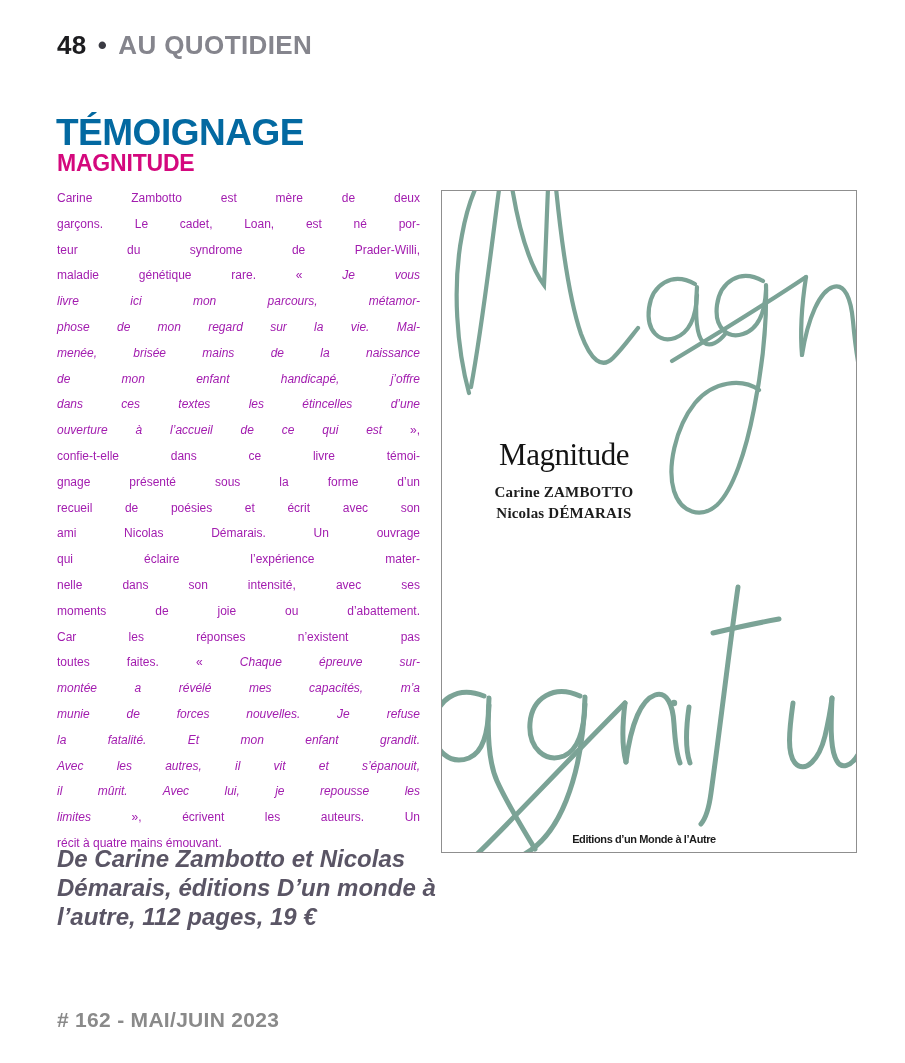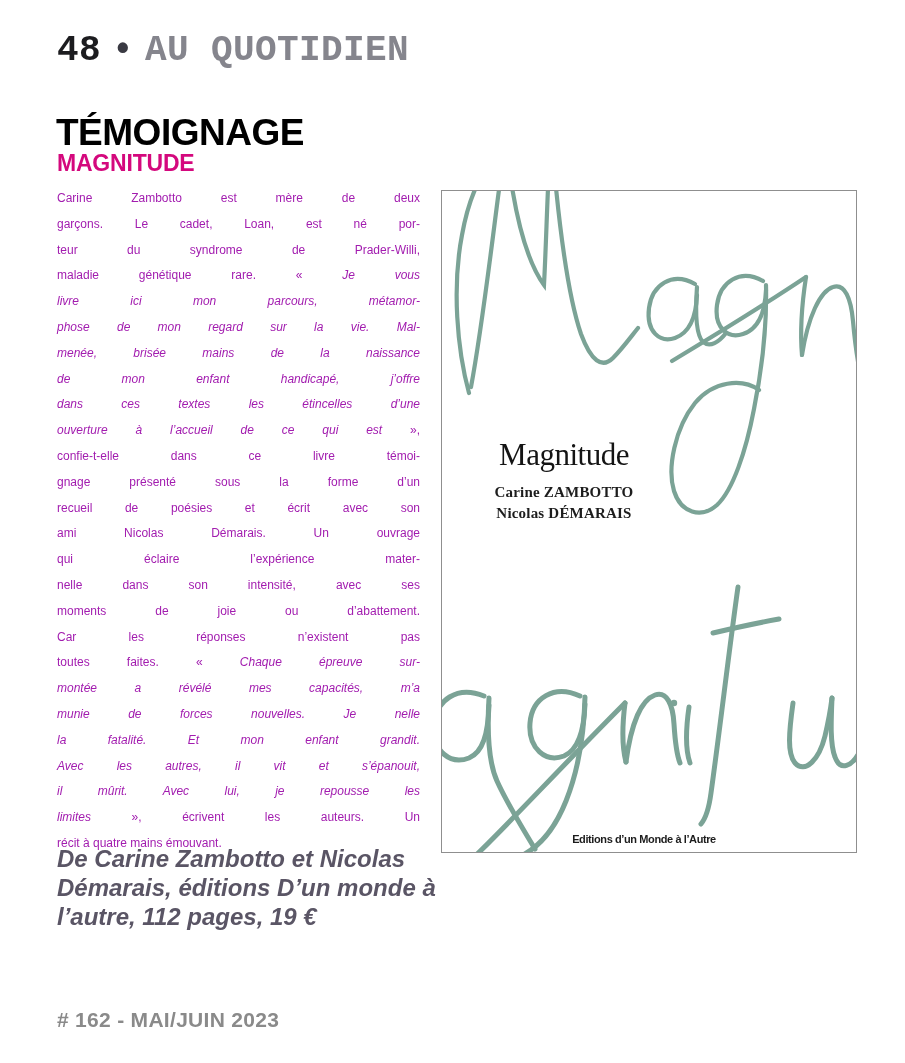--- a/index.html
+++ b/index.html
@@ -1,26 +1,26 @@
 <!DOCTYPE html>
 <html lang="fr"><head>
 <meta charset="utf-8">
 <style>
   html,body{margin:0;padding:0;background:#ffffff;}
   .page{
     position:relative;width:905px;height:1063px;background:#ffffff;overflow:hidden;
     font-family:"Liberation Sans","DejaVu Sans",sans-serif;color:#232327;
   }
   
-  .hdr{position:absolute;left:57px;top:30px;font-size:36px;font-weight:700;letter-spacing:.4px;white-space:nowrap;font-family:Liberation Mono, monospace;}
+  .hdr{position:absolute;left:57px;top:30px;font-size:26px;font-weight:700;letter-spacing:.4px;white-space:nowrap;}
   .hdr .num{color:#1c1c1f;}
   .hdr .dot{color:#3a3a43;margin:0 11px;}
   .hdr .sec{color:#85858d;}
   
-  .kicker{position:absolute;left:56px;top:112px;margin:0;font-size:37px;line-height:42px;font-weight:700;letter-spacing:-.5px;color:#000000;}
+  .kicker{position:absolute;left:56px;top:112px;margin:0;font-size:37px;line-height:42px;font-weight:700;letter-spacing:-.5px;color:#0369a1;}
   .title{position:absolute;left:57px;top:150px;margin:0;font-size:23px;line-height:26px;font-weight:700;letter-spacing:-.2px;color:#d4087d;}
   
   .body{position:absolute;left:57px;top:186px;width:363px;font-size:12px;line-height:25.8px;color:#a21caf;}
   .bodyline{text-align:justify;text-align-last:justify;white-space:normal;}
   .bodyline.lastline{text-align-last:left;}
   .it{font-style:italic;}
   
   .credit{position:absolute;left:57px;top:844px;font-size:24px;line-height:29px;font-style:italic;font-weight:700;color:#5a5565;}
   
   .footer{position:absolute;left:57px;top:1008px;font-size:21px;font-weight:700;letter-spacing:.3px;color:#8a8a8a;}
@@ -69,21 +69,21 @@
       <div class="bodyline"><span>confie-t-elle dans ce livre témoi-</span></div>
       <div class="bodyline"><span>gnage présenté sous la forme d’un</span></div>
       <div class="bodyline"><span>recueil de poésies et écrit avec son</span></div>
       <div class="bodyline"><span>ami Nicolas Démarais. Un ouvrage</span></div>
       <div class="bodyline"><span>qui éclaire l’expérience mater-</span></div>
       <div class="bodyline"><span>nelle dans son intensité, avec ses</span></div>
       <div class="bodyline"><span>moments de joie ou d’abattement.</span></div>
       <div class="bodyline"><span>Car les réponses n’existent pas</span></div>
       <div class="bodyline"><span>toutes faites. « </span><span class="it">Chaque épreuve sur-</span></div>
       <div class="bodyline"><span class="it">montée a révélé mes capacités, m’a</span></div>
-      <div class="bodyline"><span class="it">munie de forces nouvelles. Je nelle</span></div>
+      <div class="bodyline"><span class="it">munie de forces nouvelles. Je refuse</span></div>
       <div class="bodyline"><span class="it">la fatalité. Et mon enfant grandit.</span></div>
       <div class="bodyline"><span class="it">Avec les autres, il vit et s’épanouit,</span></div>
       <div class="bodyline"><span class="it">il mûrit. Avec lui, je repousse les</span></div>
       <div class="bodyline"><span class="it">limites</span><span> », écrivent les auteurs. Un</span></div>
       <div class="bodyline lastline"><span>récit à quatre mains émouvant.</span></div>
     </div>
 
   <div class="credit">
       <div>De Carine Zambotto et Nicolas</div>
       <div>Démarais, éditions D’un monde à</div>

